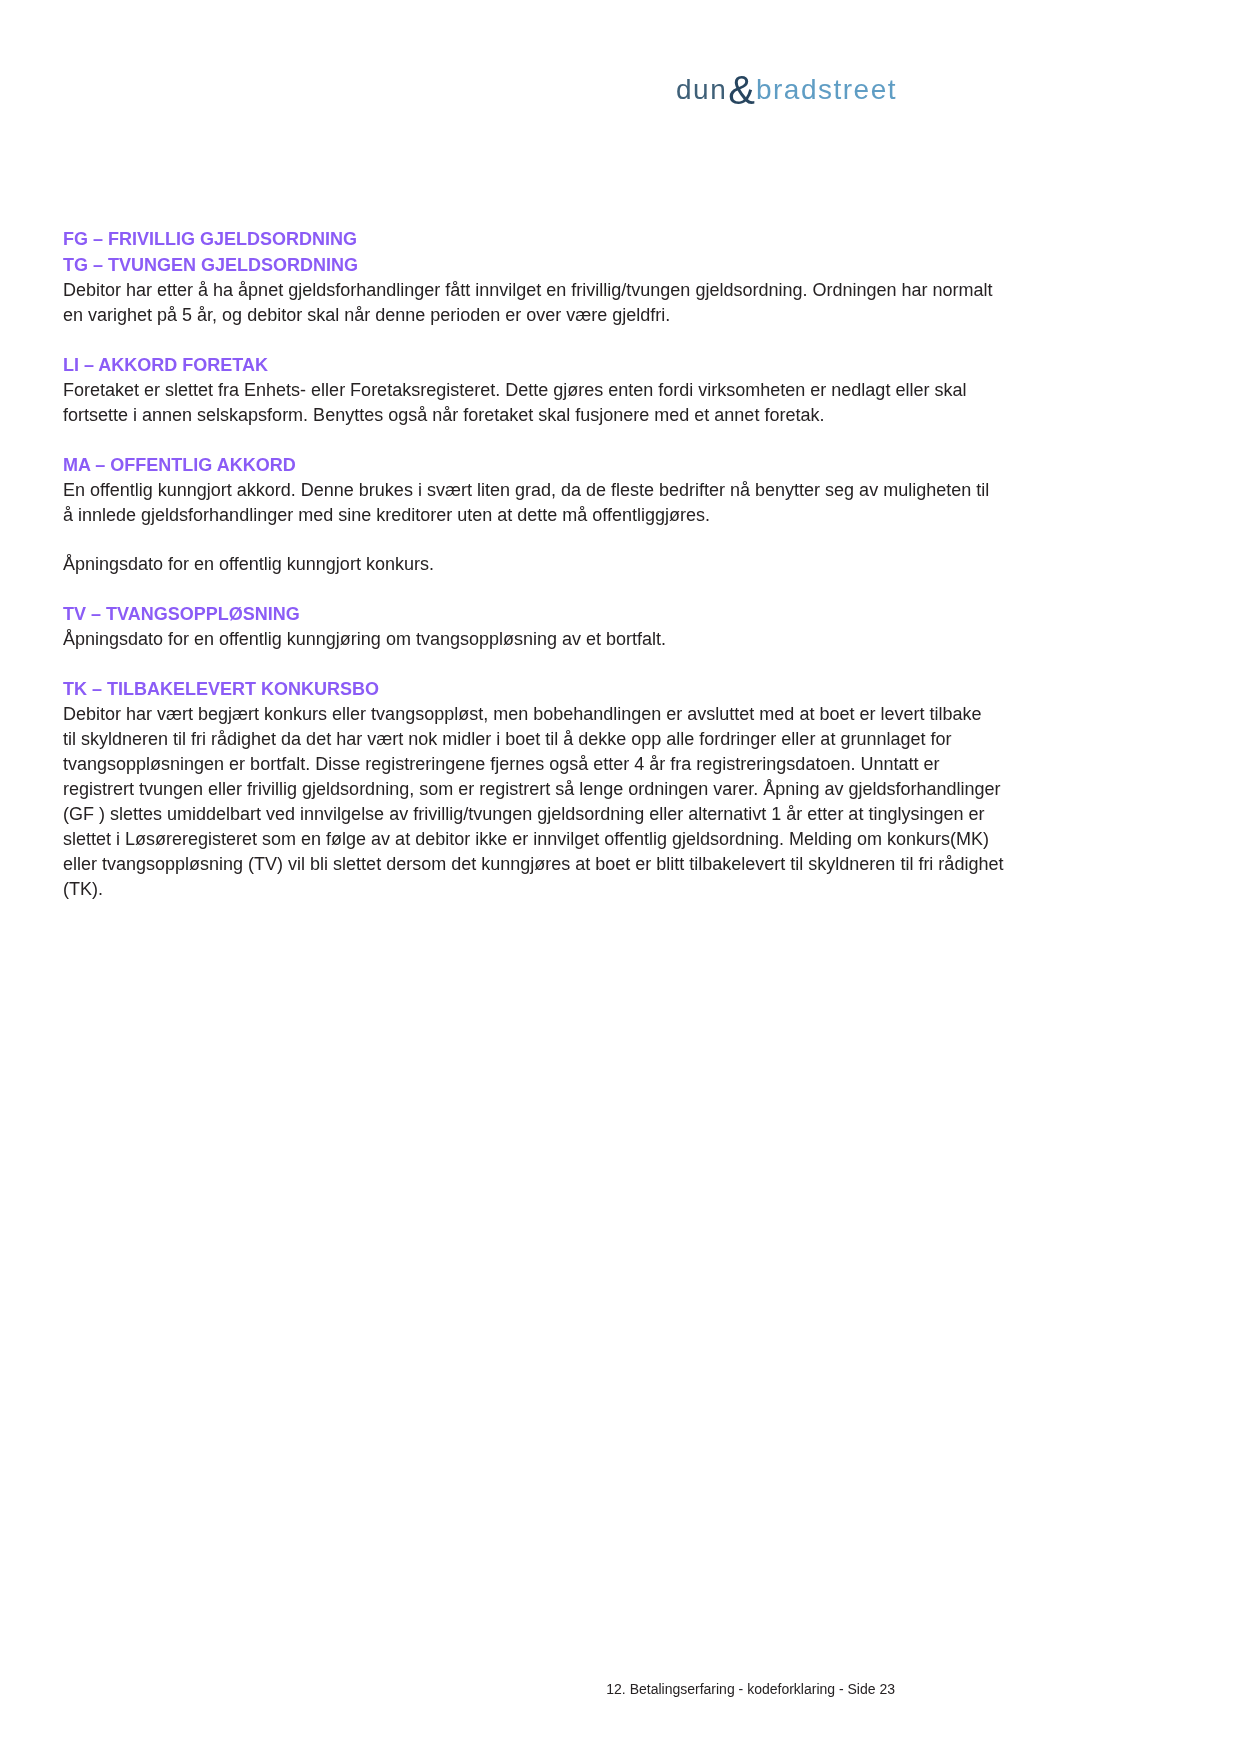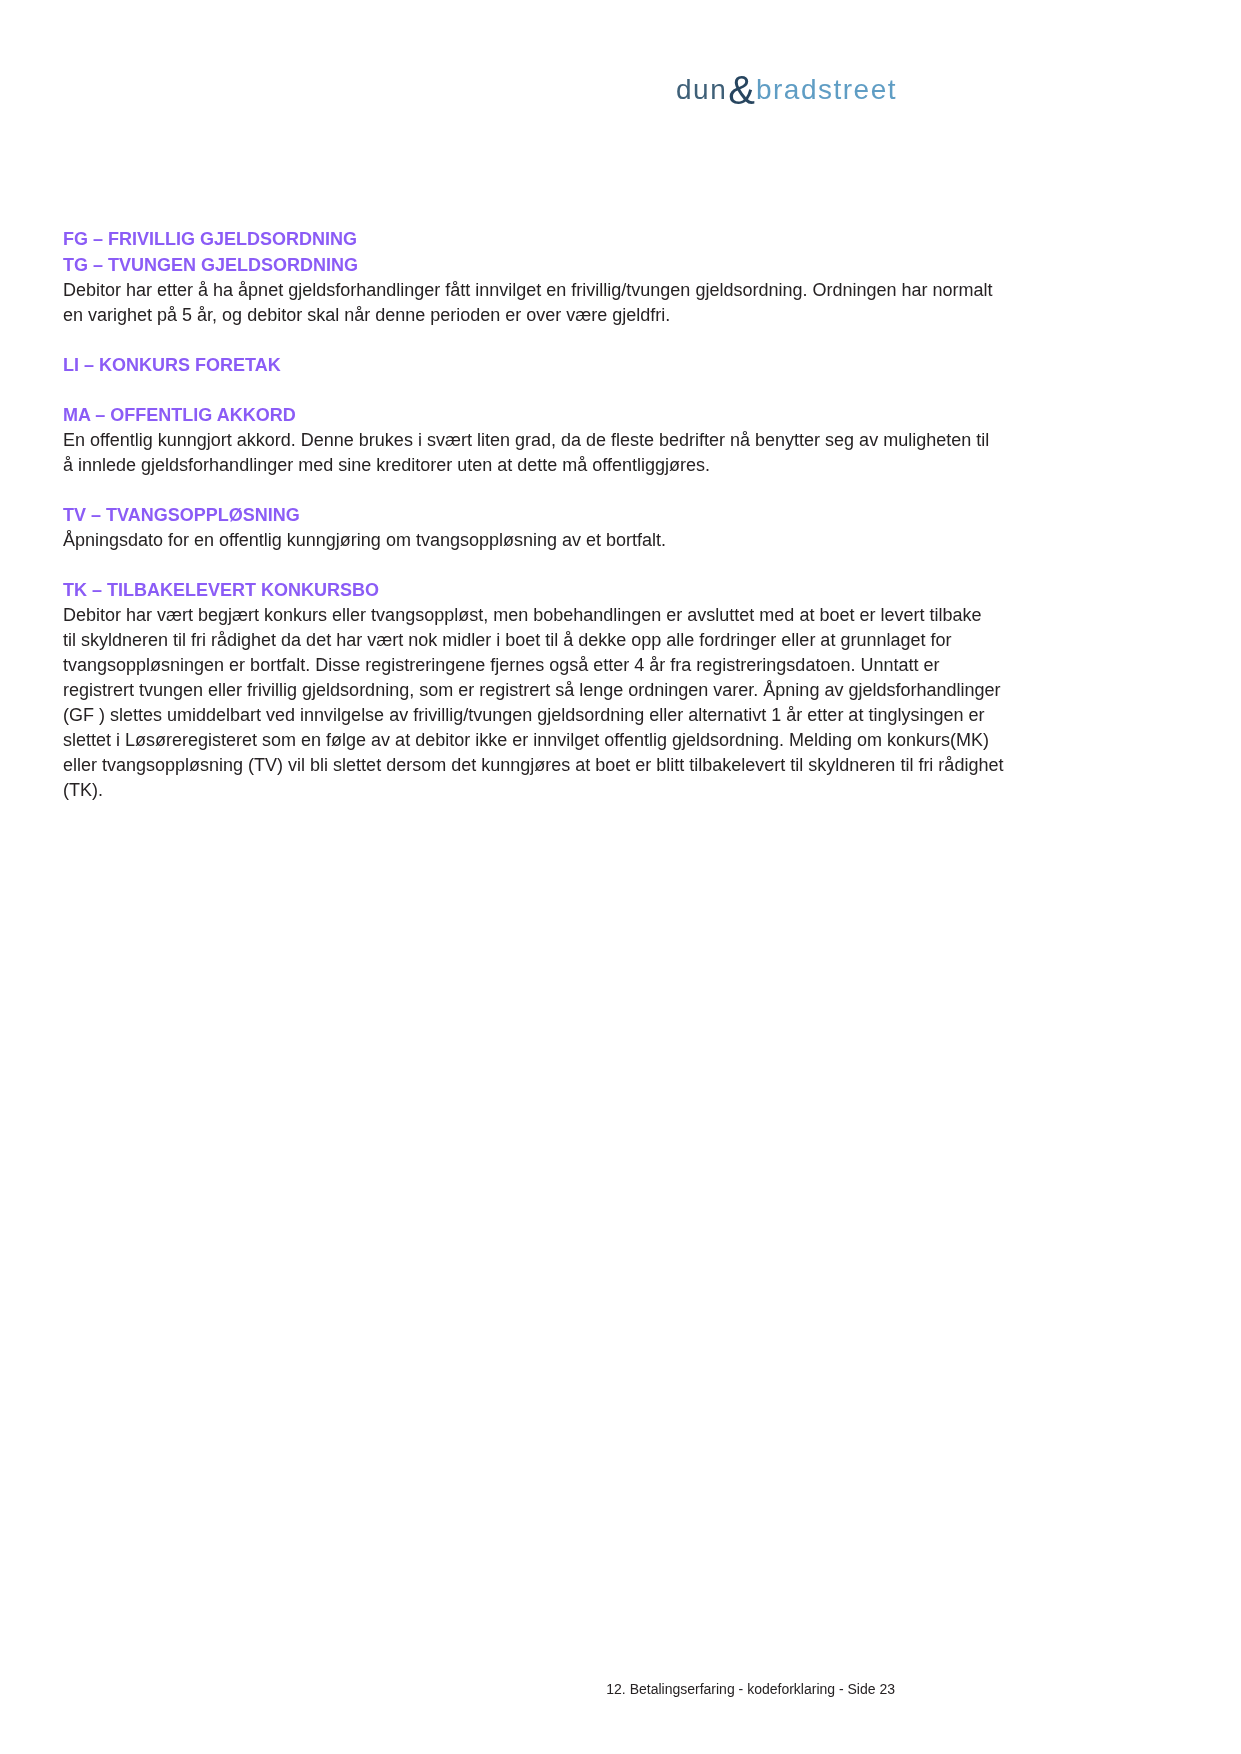--- a/index.html
+++ b/index.html
@@ -69,30 +69,33 @@
   <div class="content">
 
     <div class="section">
       <p class="section-heading">FG – FRIVILLIG GJELDSORDNING
 TG – TVUNGEN GJELDSORDNING</p>
       <p class="section-body">Debitor har etter å ha åpnet gjeldsforhandlinger fått innvilget en frivillig/tvungen gjeldsordning. Ordningen har normalt
 en varighet på 5 år, og debitor skal når denne perioden er over være gjeldfri.</p>
     </div>
 
     <div class="section">
-      <p class="section-heading">LI – KONKURS FORETAK</p>
+      <p class="section-heading">LI – AKKORD FORETAK</p>
+      <p class="section-body">Foretaket er slettet fra Enhets- eller Foretaksregisteret. Dette gjøres enten fordi virksomheten er nedlagt eller skal
+fortsette i annen selskapsform. Benyttes også når foretaket skal fusjonere med et annet foretak.</p>
     </div>
 
     <div class="section">
       <p class="section-heading">MA – OFFENTLIG AKKORD</p>
       <p class="section-body">En offentlig kunngjort akkord. Denne brukes i svært liten grad, da de fleste bedrifter nå benytter seg av muligheten til
 å innlede gjeldsforhandlinger med sine kreditorer uten at dette må offentliggjøres.</p>
     </div>
 
     <div class="section">
+      <p class="section-body">Åpningsdato for en offentlig kunngjort konkurs.</p>
     </div>
 
     <div class="section">
       <p class="section-heading">TV – TVANGSOPPLØSNING</p>
       <p class="section-body">Åpningsdato for en offentlig kunngjøring om tvangsoppløsning av et bortfalt.</p>
     </div>
 
     <div class="section">
       <p class="section-heading">TK – TILBAKELEVERT KONKURSBO</p>
       <p class="section-body">Debitor har vært begjært konkurs eller tvangsoppløst, men bobehandlingen er avsluttet med at boet er levert tilbake

